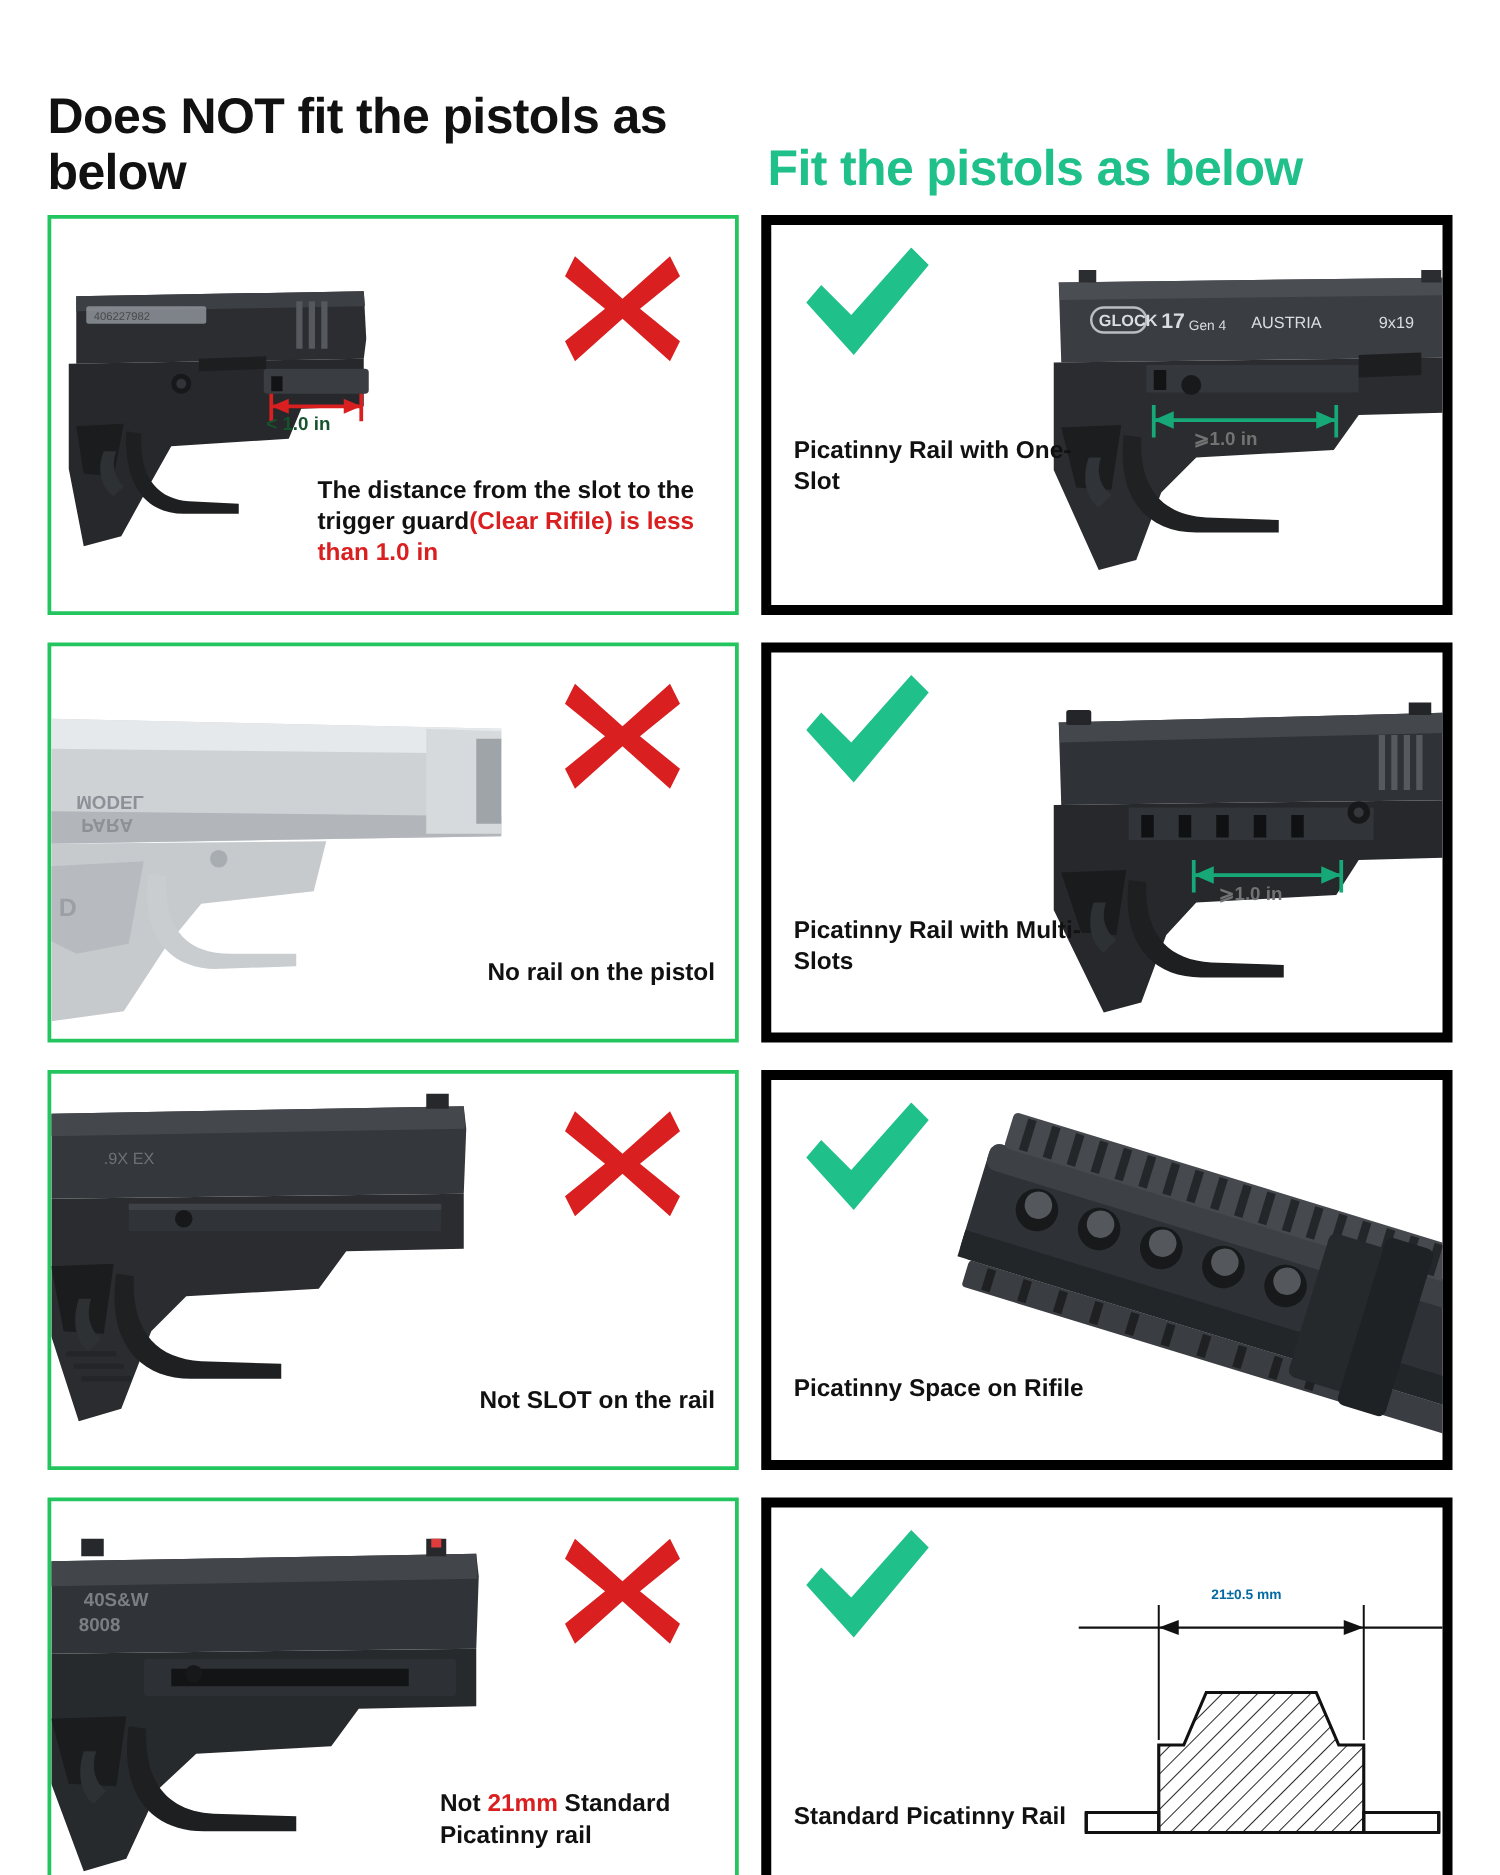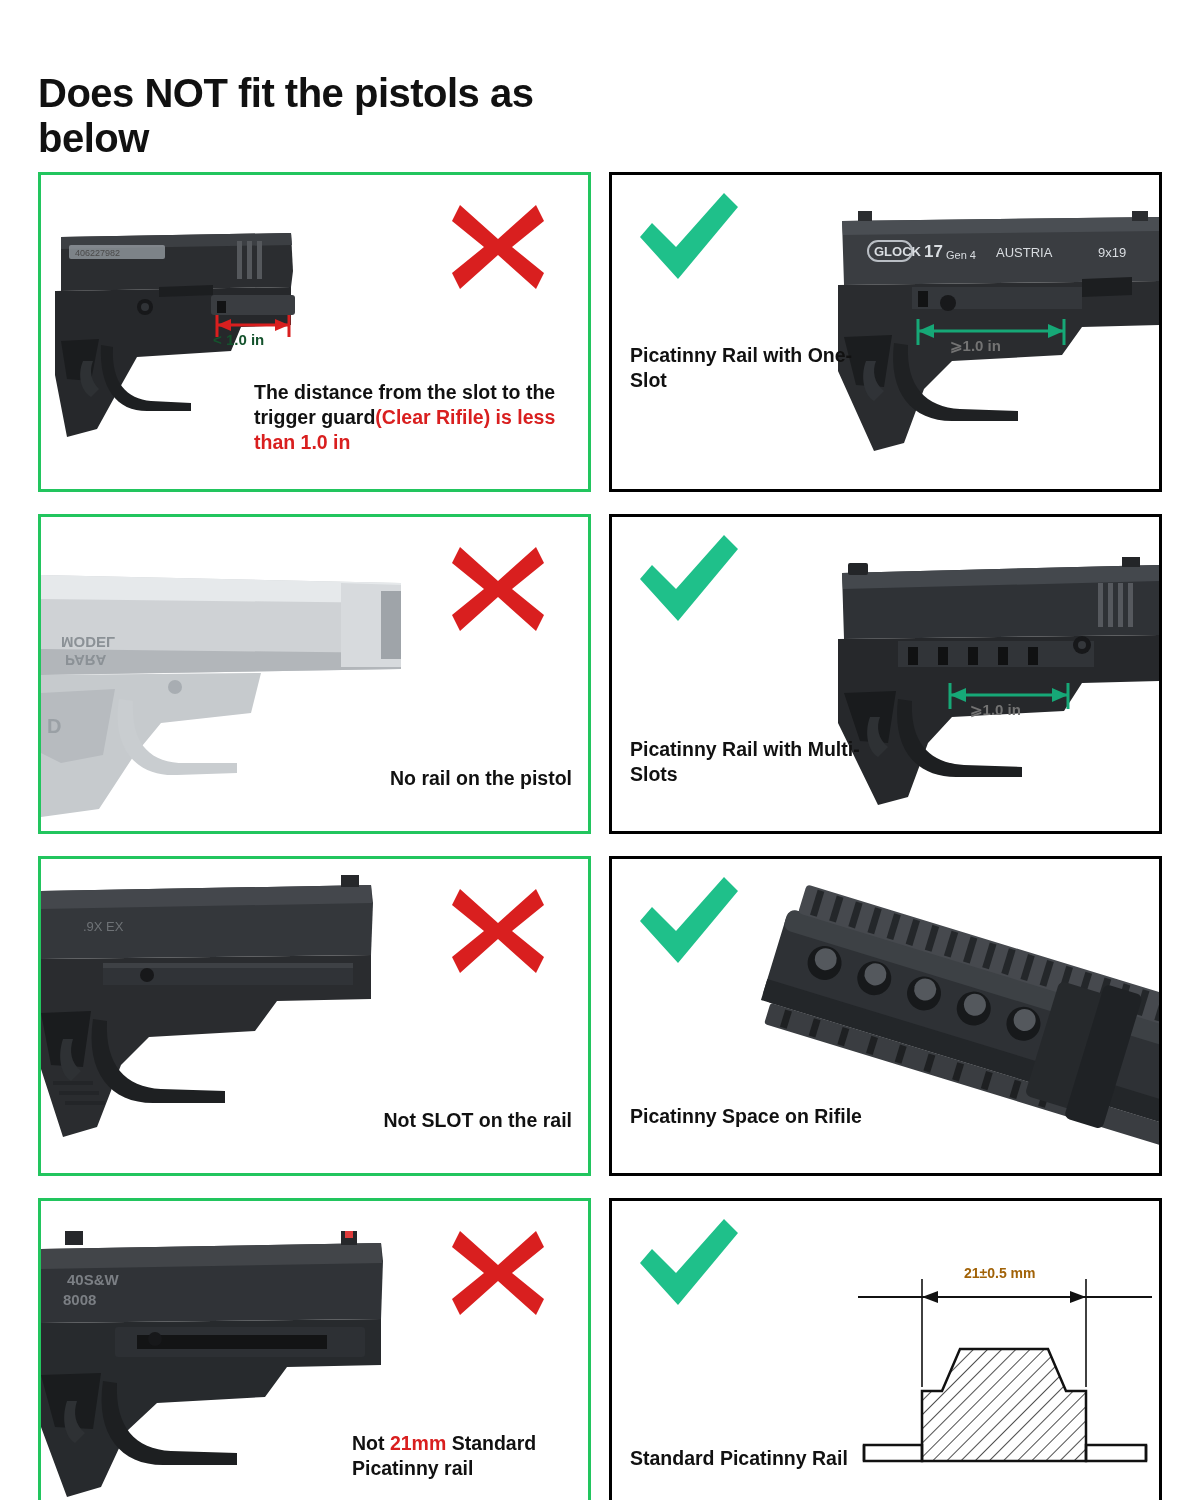--- a/index.html
+++ b/index.html
@@ -59,21 +59,21 @@
     row-gap: 22px;
     margin-top: 10px;
   }
   .cell {
     position: relative;
     box-sizing: border-box;
     overflow: hidden;
     background: #ffffff;
   }
   .cell.bad  { border: 3px solid #22c55e; }
-  .cell.good { border: 3px solid #000000; }
+  .cell.good { border: 8px solid #000000; }
 
   
   .caption {
     position: absolute;
     font-size: 19.5px;
     font-weight: bold;
     line-height: 1.28;
     color: #111111;
     z-index: 6;
   }
@@ -117,29 +117,30 @@
   .art svg { display: block; }
 
   .dimlabel {
     position: absolute;
     font-size: 15px;
     font-weight: bold;
     z-index: 8;
   }
   .dim-red { color: #14532d; }
   .dim-green { color: #737373; }
-  .dim-black { color: #a16207; font-size: 14px; }
+  .dim-black { color: #0369a1; font-size: 11px; }
 </style>
 </head>
 <body>
 
 <div class="page">
 
   <div class="headings">
     <div class="head-left">Does NOT fit the pistols as below</div>
+    <div class="head-right">Fit the pistols as below</div>
   </div>
 
   <div class="grid">
 
     <div class="cell bad">
       <div class="art">
         <svg width="560" height="316" viewBox="0 0 560 316">
 
           <path d="M20 62 L250 58 L252 96 L250 112 L20 116 Z" fill="#2b2d30"></path>
           <path d="M20 62 L250 58 L251 70 L20 74 Z" fill="#3c3f43"></path>

